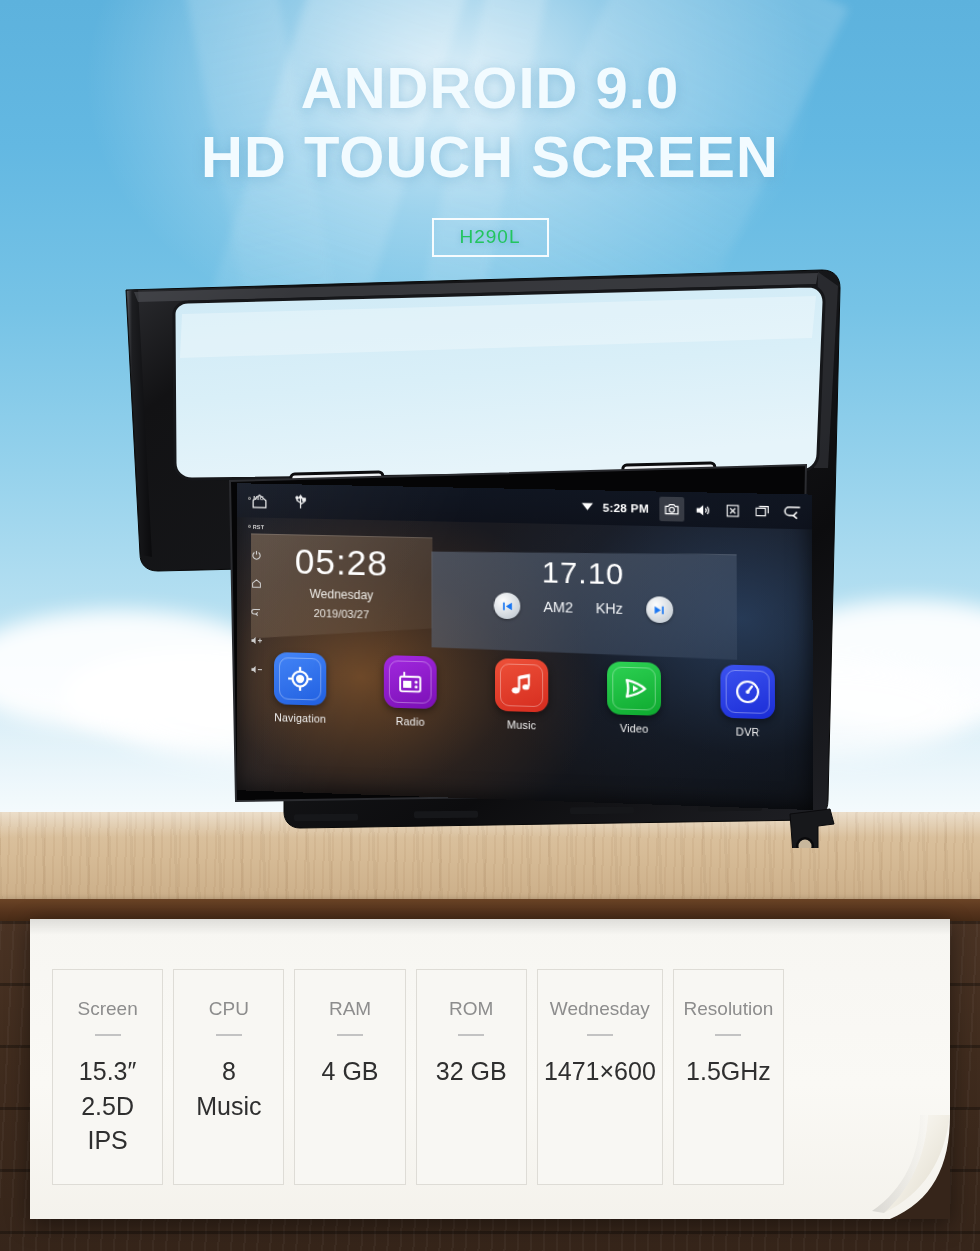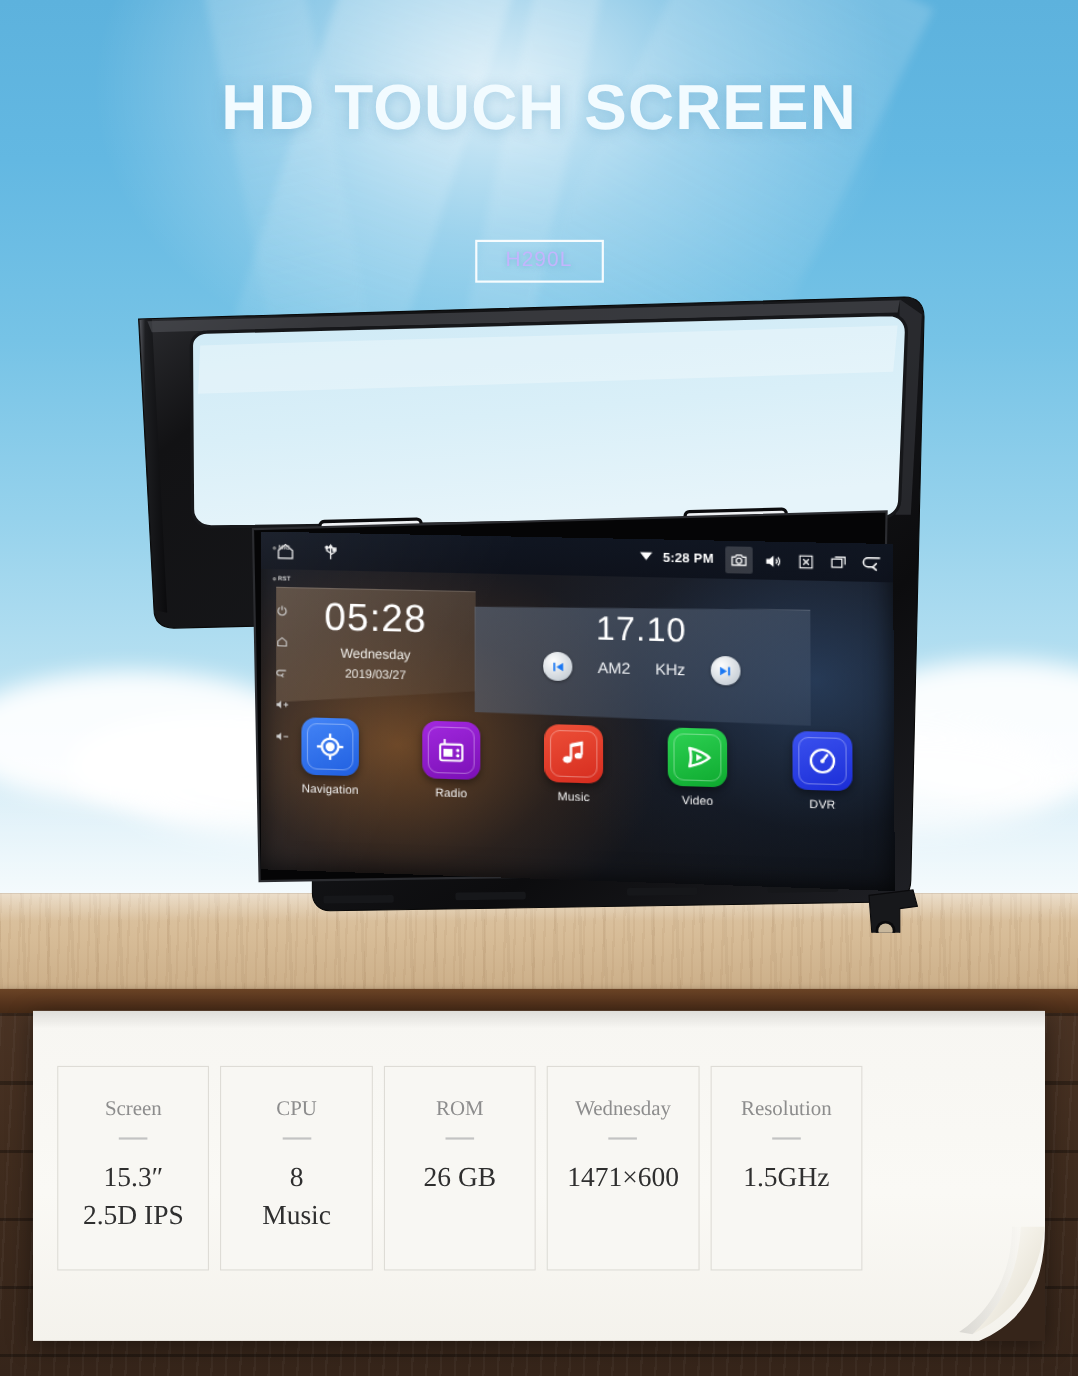--- a/index.html
+++ b/index.html
@@ -56,21 +56,21 @@
     position:absolute; left:0; top:58px; width:980px; text-align:center; z-index:6;
     color:#f2fbff; letter-spacing:1px; line-height:1.02;
     text-shadow:0 2px 12px rgba(90,160,200,.45);
   }
   .headline .l1, .headline .l2 { font-size:58px; font-weight:bold; display:block; }
   .headline .l2 { margin-top:10px; }
   .badge-wrap { position:absolute; left:0; top:218px; width:980px; text-align:center; z-index:6; }
   .badge {
     display:inline-block; padding:6px 26px 7px;
     border:2px solid rgba(255,255,255,.92);
-    color:#c4b5fd; font-size:19px; letter-spacing:1px;
+    color:#22c55e; font-size:19px; letter-spacing:1px;
     text-shadow:0 1px 5px rgba(90,160,200,.5);
   }
 
   
   .table-top {
     position:absolute; left:0; top:812px; width:980px; height:98px;
     background:
       linear-gradient(to bottom, rgba(255,255,255,.42) 0%, rgba(255,255,255,0) 26%),
       repeating-linear-gradient(92deg,
         rgba(160,120,80,.11) 0px, rgba(160,120,80,.11) 2px,
@@ -192,21 +192,21 @@
   .spec-panel::before {
     content:""; position:absolute; left:0; top:0; width:100%; height:16px;
     background:linear-gradient(to bottom, rgba(0,0,0,.10), rgba(0,0,0,0));
   }
   .curl {
     position:absolute; right:0; bottom:0; width:96px; height:104px; z-index:9;
     overflow:hidden;
   }
   .spec-row {
     position:absolute; left:22px; top:50px; width:732px;
-    display:flex; justify-content:space-between; gap:10px;font-family:Liberation Serif, serif;
+    display:flex; justify-content:space-between; gap:10px;
   }
   .card {
     flex:1; border:1px solid #dedcd6; background:#f8f7f3;
     padding:28px 6px 26px; text-align:center; min-height:186px;
   }
   .card .t { color:#8d8d8d; font-size:19px; font-weight:400; }
   .card .divider { width:26px; height:2px; background:#c3c3c3; margin:14px auto 18px; }
   .card .v { color:#2f2f2f; font-size:25px; line-height:1.38; font-weight:400; }
 </style>
 </head>
@@ -223,20 +223,21 @@
     <div class="cloud cl1"></div>
     <div class="cloud cl2"></div>
     <div class="cloud cl3"></div>
     <div class="cloud cl4"></div>
     <div class="cloud cl5"></div>
     <div class="cloud cl6"></div>
     <div class="haze"></div>
   </div>
 
   <div class="headline">
+    <span class="l1">ANDROID 9.0</span>
     <span class="l2">HD TOUCH SCREEN</span>
   </div>
   <div class="badge-wrap">
     <span class="badge">H290L</span>
   </div>
 
   <div class="table-top"></div>
   <div class="table-edge"></div>
   <div class="floor"></div>
 
@@ -509,25 +510,30 @@
         <div class="v">2.5D IPS</div>
       </div>
 
       <div class="card">
         <div class="t">CPU</div>
         <div class="divider"></div>
         <div class="v">8</div>
         <div class="v">Music</div>
       </div>
 
+      <div class="card">
+        <div class="t">RAM</div>
+        <div class="divider"></div>
+        <div class="v">4 GB</div>
+      </div>
 
       <div class="card">
         <div class="t">ROM</div>
         <div class="divider"></div>
-        <div class="v">26 GB</div>
+        <div class="v">32 GB</div>
       </div>
 
       <div class="card">
         <div class="t">Wednesday</div>
         <div class="divider"></div>
         <div class="v">1471×600</div>
       </div>
 
       <div class="card">
         <div class="t">Resolution</div>

